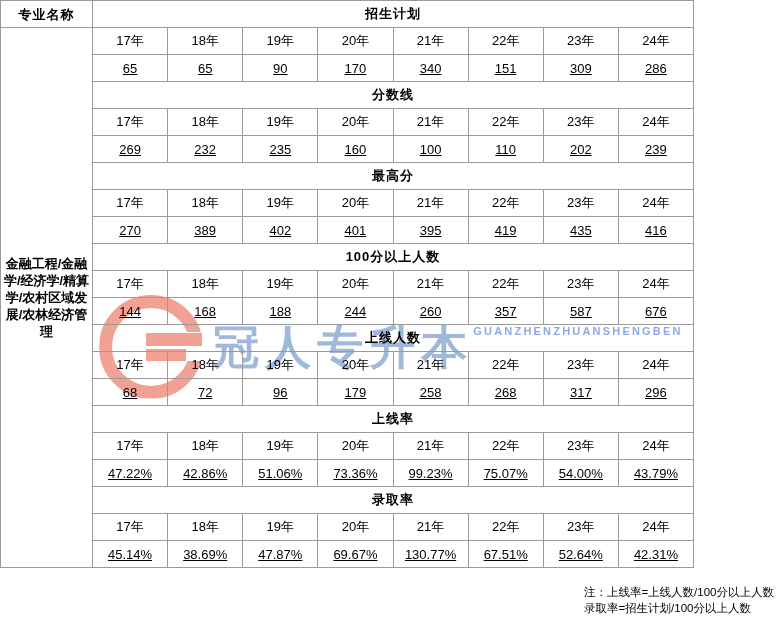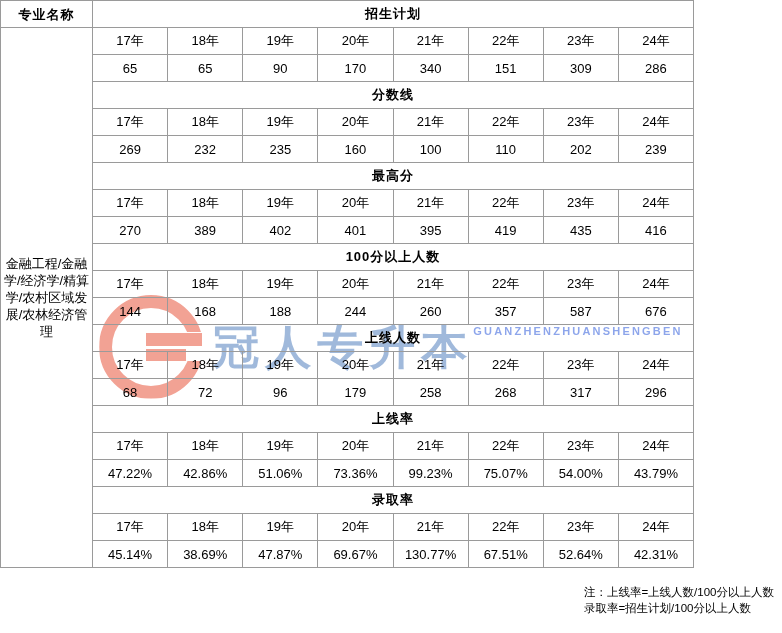--- a/index.html
+++ b/index.html
@@ -40,39 +40,40 @@
     padding: 0 1px;
   }
 
   
   td.namecell {
     width: 92px;
     font-size: 13px;
     line-height: 17px;
     text-align: left;
     padding: 2px 4px;
-    font-weight: normal;
+    font-weight: bold;
     word-break: break-all;
   }
 
   td.section {
     background: #f7c79a;
     font-weight: bold;
     font-size: 13.5px;
     letter-spacing: 1px;
   }
 
   td.yearhdr {
     background: #f7c79a;
     font-size: 13px;
   }
 
   td.value {
     background: transparent;
     font-size: 13px;
+    text-decoration: underline;
   }
 
   .note {
     position: absolute;
     right: 8px;
     bottom: 17px;
     text-align: left;
     font-size: 11.5px;
     line-height: 16px;
     color: #000;

